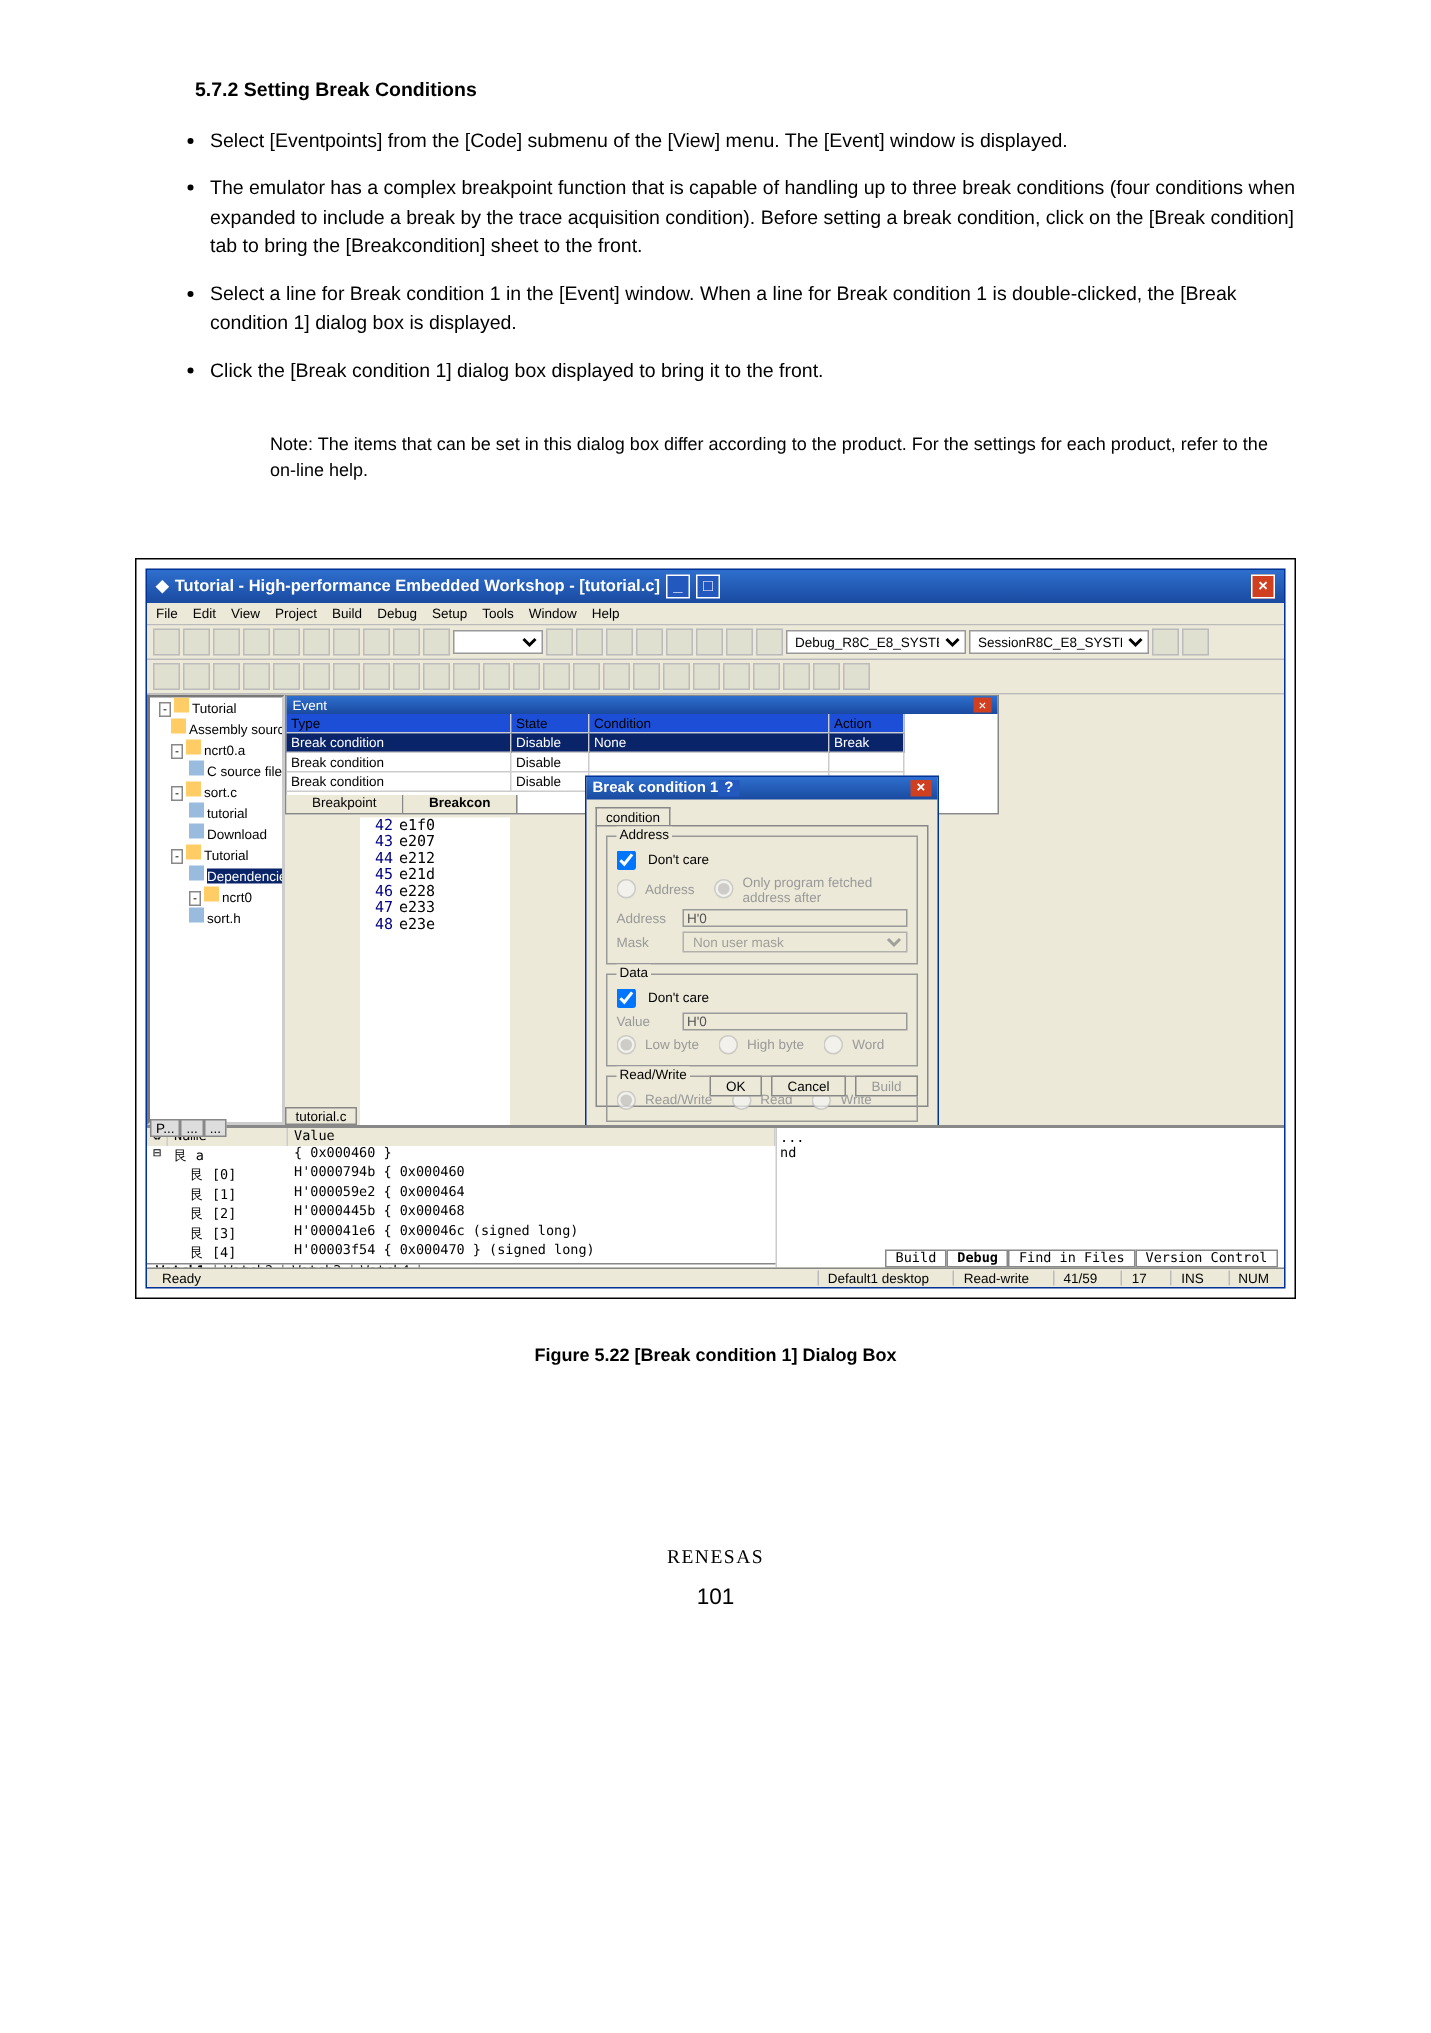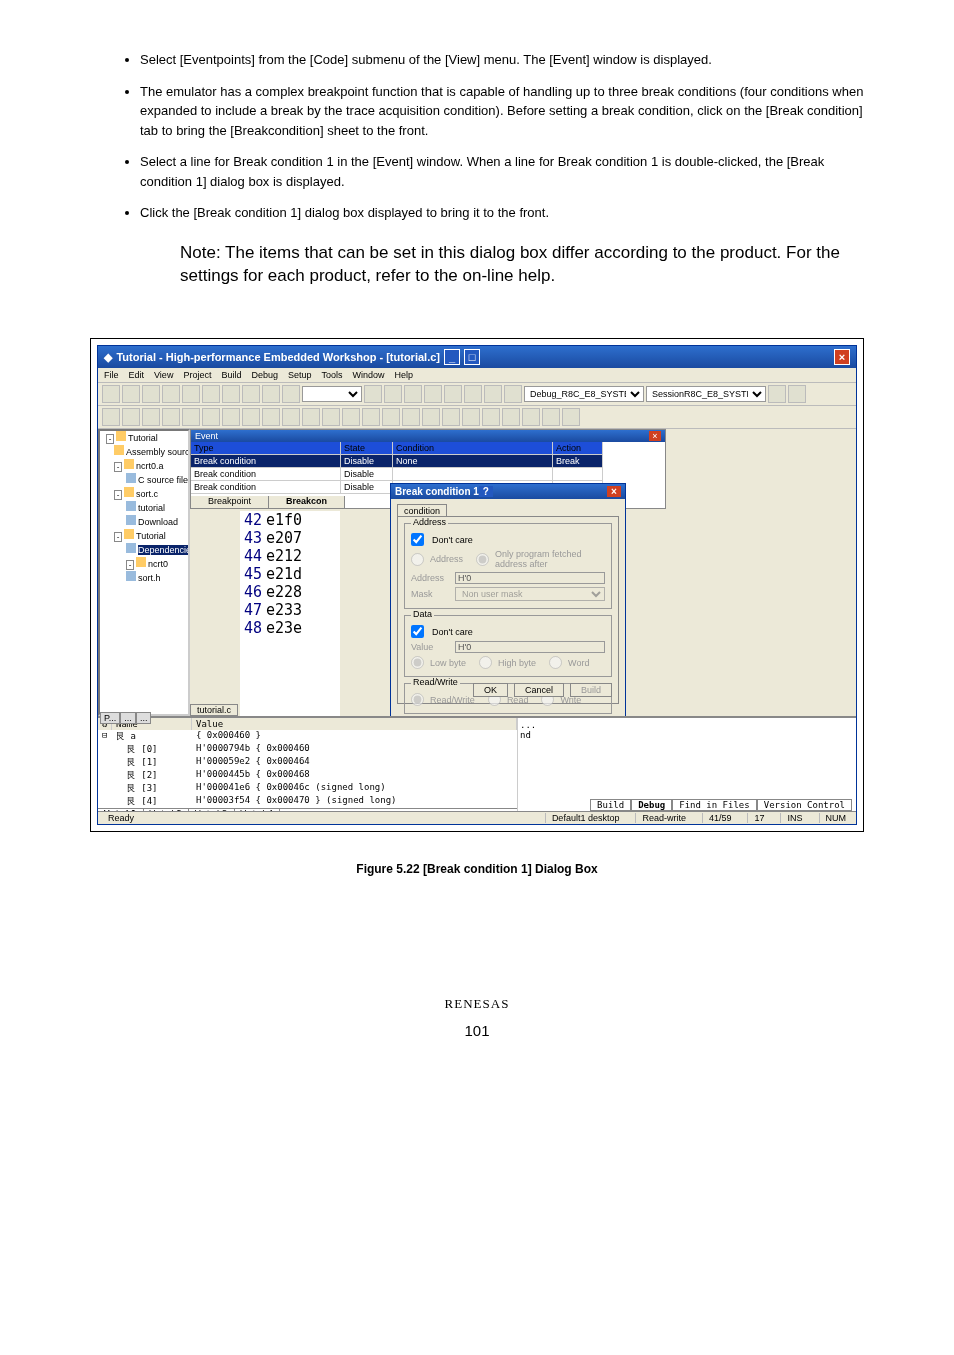--- a/index.html
+++ b/index.html
@@ -2,21 +2,21 @@
 <html><head>
 <meta charset="utf-8">
 <style>
   * { margin: 0; padding: 0; box-sizing: border-box; }
   body { font-family: Arial, sans-serif; background: #fff; font-size: 10px; width: 954px; }
   .page { padding: 10px; }
   .instructions { padding: 40px 80px 20px 120px; font-size: 14px; line-height: 1.5; }
   .instructions h3 { font-size: 13px; margin-bottom: 14px; font-weight: bold; }
   .instructions ul { list-style: disc; margin-left: 10px; }
   .instructions li { margin-bottom: 12px; font-size: 13px; }
-  .note { padding-left: 50px; font-size: 17px; margin-top: 18px; line-height: 1.4; }
+  .note { padding-left: 50px; font-size: 12px; margin-top: 32px; line-height: 1.4; }
   .screenshot-wrap { border: 1px solid #000; margin: 30px 80px; padding: 6px; }
   .win { background: #ece9d8; border: 1px solid #003399; width: 100%; display: flex; flex-direction: column; height: 480px; position: relative; font-size: 9px; }
   .titlebar { background: linear-gradient(#2e6fce, #1a4aa0); color: #fff; padding: 3px 6px; display: flex; align-items: center; gap: 4px; font-weight: bold; font-size: 11px; }
   .titlebar .close-btn { margin-left: auto; background: #d04020; width: 16px; height: 16px; border: 1px solid #fff; text-align: center; line-height: 14px; }
   .titlebar .sys-btn { background: #2358bf; width: 16px; height: 16px; border: 1px solid #fff; text-align: center; line-height: 14px; }
   .menubar { background: #ece9d8; padding: 2px 6px; display: flex; gap: 10px; border-bottom: 1px solid #bbb; }
   .toolbar { background: #ece9d8; padding: 2px 4px; display: flex; gap: 2px; align-items: center; border-bottom: 1px solid #bbb; flex-wrap: wrap; }
   .tbtn { width: 18px; height: 18px; background: #e0e0d0; border: 1px solid #bbb; display: inline-block; }
   .sel { font-size: 9px; background: #fff; border: 1px solid #999; padding: 1px; }
   .main { flex: 1; display: flex; overflow: hidden; }
@@ -30,21 +30,21 @@
   .content { flex: 1; display: flex; flex-direction: column; position: relative; }
   .subtoolbar { display: flex; gap: 2px; padding: 2px; background: #ece9d8; align-items: center; }
   .event-win { position: absolute; left: 0; top: 0; right: 190px; height: 80px; background: #fff; border: 1px solid #888; }
   .event-title { background: linear-gradient(#2e6fce,#1a4aa0); color:#fff; padding:1px 4px; font-size:9px; display:flex; }
   .event-title .x { margin-left:auto; background:#d04020; width:12px; text-align:center;}
   .event-grid { display: grid; grid-template-columns: 150px 52px 160px 50px; font-size:9px;}
   .event-grid div { border-right:1px solid #ccc; border-bottom:1px solid #ccc; padding:1px 3px;}
   .event-grid .hdr { background:#1d4ed8; font-weight:normal;}
   .event-tabs { position:absolute; bottom:0; left:0; display:flex; font-size:9px;}
   .event-tabs span { border-right:1px solid #888; padding:0 17px; background:#ece9d8;}
-  .code-pane { position: absolute; left: 50px; top: 82px; width: 100px; bottom: 0; background: #fff; font-family: monospace; font-size: 15px; }
+  .code-pane { position: absolute; left: 50px; top: 82px; width: 100px; bottom: 0; background: #fff; font-family: monospace; font-size: 10px; }
   .code-line { display: flex; }
   .code-line .ln { width: 26px; text-align: right; color: navy; padding-right: 4px; }
   .dlg { position: absolute; top: 54px; left: 200px; width: 236px; height: 240px; background: #ece9d8; border: 1px solid #003399; font-size: 9px; }
   .dlg-title { background: linear-gradient(#2e6fce,#1a4aa0); color:#fff; padding:2px 4px; display:flex; font-weight:bold; font-size:10px; }
   .dlg-title .x { margin-left:auto; background:#d04020; width:14px; text-align:center;}
   .dlg-title .q { background:#2358bf; width:14px; text-align:center; margin-right:2px;}
   .dlg-tab { margin: 4px 6px 0; border: 1px solid #888; background: #ece9d8; display:inline-block; padding:1px 6px; border-bottom:none; position:relative; top:1px;}
   .dlg-body { margin: 0 6px 6px; border: 1px solid #888; padding: 6px; height: 188px; position:relative;}
   .grp { border: 1px solid #999; padding: 6px 6px 4px; margin-bottom: 6px; position: relative;}
   .grp .label { position:absolute; top:-7px; left:6px; background:#ece9d8; padding:0 2px;}
@@ -73,20 +73,21 @@
   .footer-logo { text-align:center; margin-top:120px; font-size:13px; font-family:serif; letter-spacing:1px; }
   .pgnum { text-align:center; margin-top:10px; font-size:15px; }
   .disabled { color:#999; }
   .row-sel { background:#0a246a !important; color:#fff !important; }
 </style>
 </head>
 <body>
 
 <div class="page">
   <div class="instructions">
+    <h3>5.7.2 Setting Break Conditions</h3>
     <ul>
       <li>Select [Eventpoints] from the [Code] submenu of the [View] menu. The [Event] window is displayed.</li>
       <li>The emulator has a complex breakpoint function that is capable of handling up to three break conditions (four conditions when expanded to include a break by the trace acquisition condition). Before setting a break condition, click on the [Break condition] tab to bring the [Breakcondition] sheet to the front.</li>
       <li>Select a line for Break condition 1 in the [Event] window. When a line for Break condition 1 is double-clicked, the [Break condition 1] dialog box is displayed.</li>
       <li>Click the [Break condition 1] dialog box displayed to bring it to the front.</li>
     </ul>
     <div class="note">Note: The items that can be set in this dialog box differ according to the product. For the settings for each product, refer to the on-line help.</div>
   </div>
 
   <div class="screenshot-wrap">

